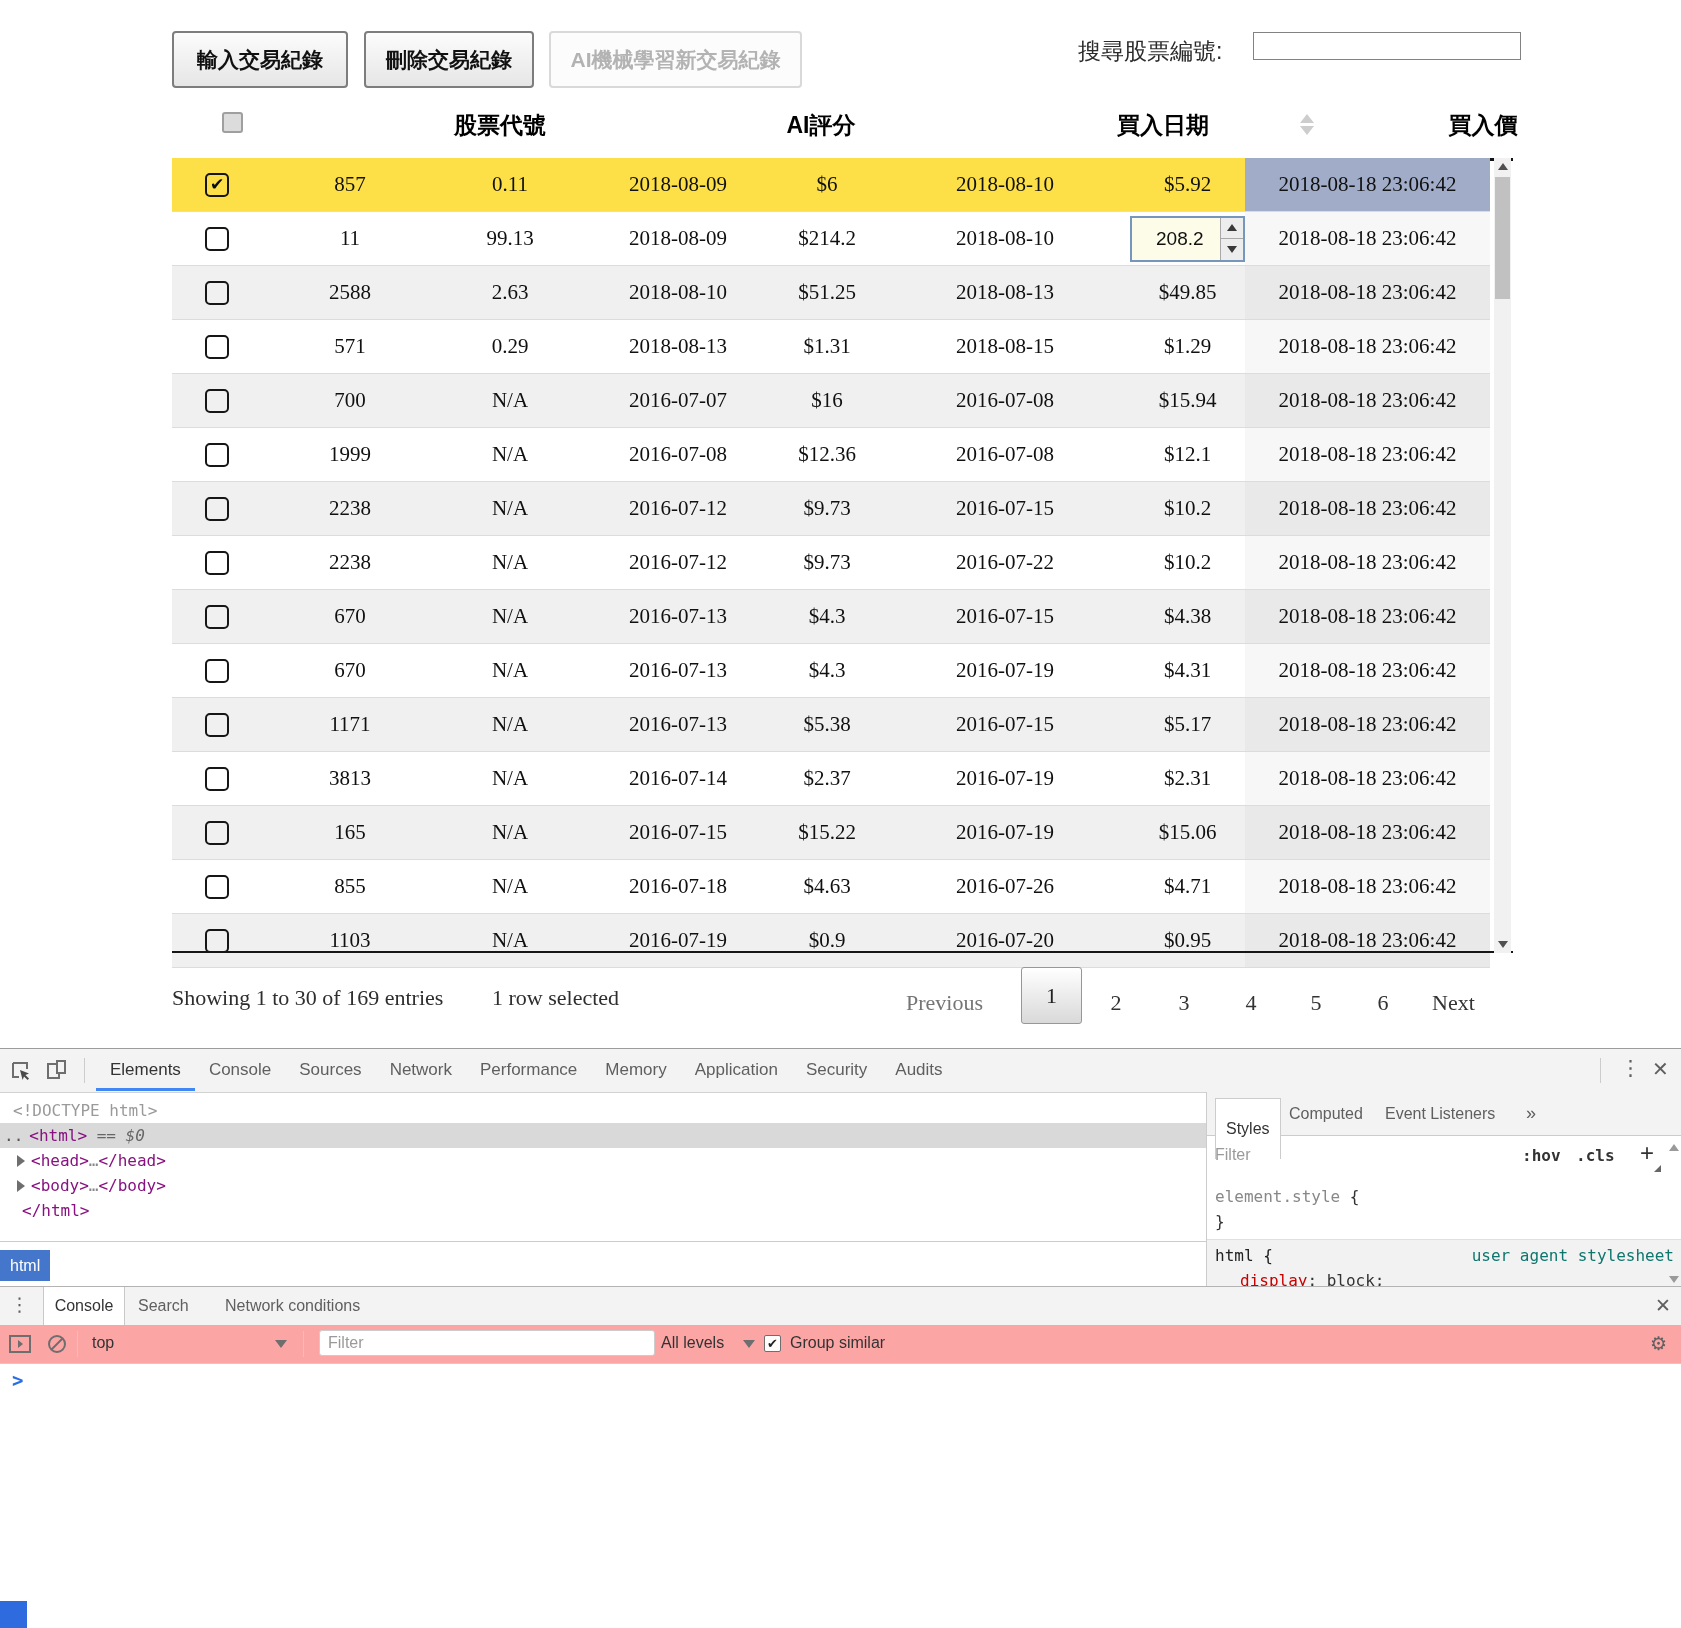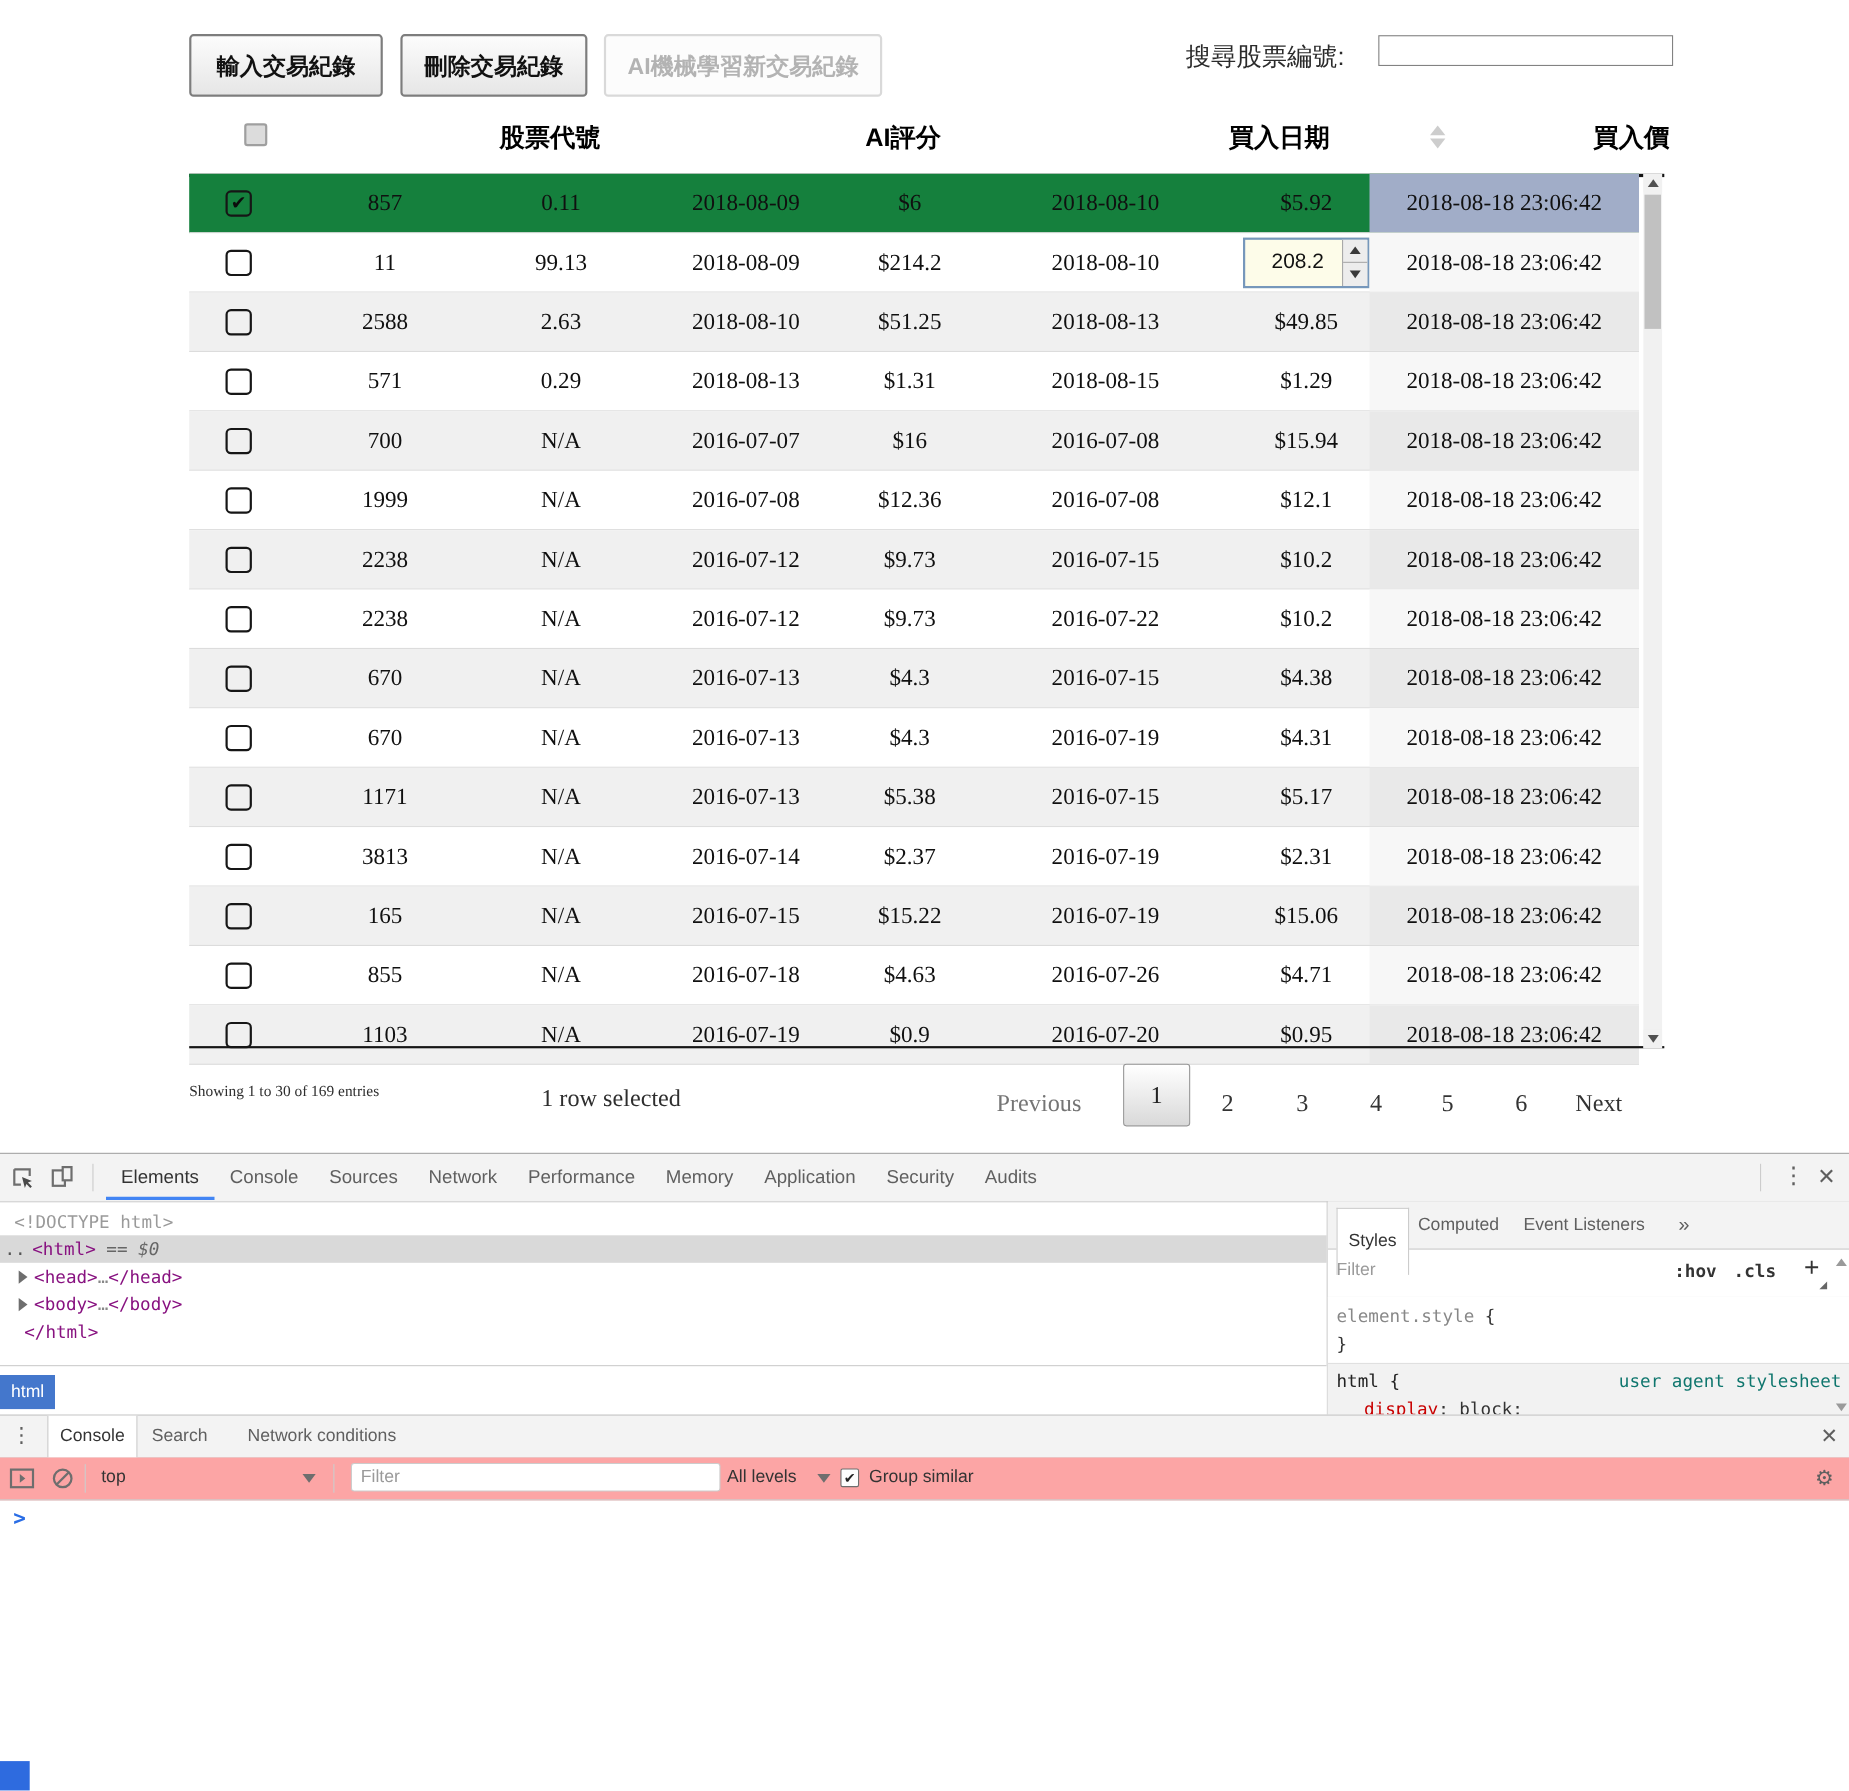--- a/index.html
+++ b/index.html
@@ -28,21 +28,21 @@
   #sorticon{left:1300px;top:114px;width:14px;}
   #sorticon .tri-up{width:0;height:0;border-left:7px solid transparent;border-right:7px solid transparent;
        border-bottom:9px solid #cdcdcd;margin-bottom:3px;}
   #sorticon .tri-dn{width:0;height:0;border-left:7px solid transparent;border-right:7px solid transparent;
        border-top:9px solid #cdcdcd;}
 
   #tbody{left:172px;top:158px;width:1318px;}
   .row{display:grid;grid-template-columns:90px 176px 144px 192px 106px 250px 115px 245px;
        height:53px;border-bottom:1px solid #dcdcdc;background:#fff;}
   .row.stripe{background:#f0f0f0;}
-  .row.sel{background:#15803d;}
+  .row.sel{background:#fde047;}
   .c{display:flex;align-items:center;justify-content:center;
      font-family:"Liberation Serif",serif;font-size:21px;color:#101010;white-space:nowrap;}
   .row .ts{background:#f7f7f7;}
   .row.stripe .ts{background:#e9e9e9;}
   .row.sel .ts{background:#a1adc8;}
   .cb-box{width:20px;height:20px;border:2.5px solid #161616;border-radius:5px;display:flex;
           align-items:center;justify-content:center;cursor:pointer;background:transparent;}
   .cb-box.checked::after{content:"✔";font-size:17px;color:#0c0c0c;line-height:1;}
   .spinner{display:flex;width:114px;height:42px;border:2px solid #7697bb;background:#fdfce9;
            align-items:stretch;}
@@ -64,21 +64,21 @@
             justify-content:center;background:#f1f1f1;}
   .sb-up{top:0;} .sb-dn{bottom:0;}
   .sb-tri-u{width:0;height:0;border-left:5px solid transparent;border-right:5px solid transparent;
             border-bottom:7px solid #505050;}
   .sb-tri-d{width:0;height:0;border-left:5px solid transparent;border-right:5px solid transparent;
             border-top:7px solid #505050;}
   #vthumb{position:absolute;left:1px;top:19px;width:15px;height:122px;background:#c1c1c1;}
 
   
   .serif{font-family:"Liberation Serif",serif;}
-  #info{left:172px;top:985px;font-size:14px;color:#2e2e2e;}
+  #info{left:172px;top:985px;font-size:22px;color:#2e2e2e;}
   #rowsel{left:492px;top:985px;font-size:22px;color:#2e2e2e;}
   #pg-prev{left:906px;top:990px;font-size:22px;color:#757575;cursor:default;}
   #pg-next{left:1432px;top:990px;font-size:22px;color:#333;cursor:pointer;}
   .pg-num{position:absolute;top:990px;font-size:22px;color:#333;cursor:pointer;width:40px;
           text-align:center;transform:translateX(-50%);}
   #pg-active{left:1021px;top:967px;width:59px;height:55px;border:1px solid #979797;border-radius:3px;
              background:linear-gradient(#ffffff,#d9d9d9);display:flex;align-items:center;
              justify-content:center;font-size:22px;color:#222;cursor:pointer;}
 
   

